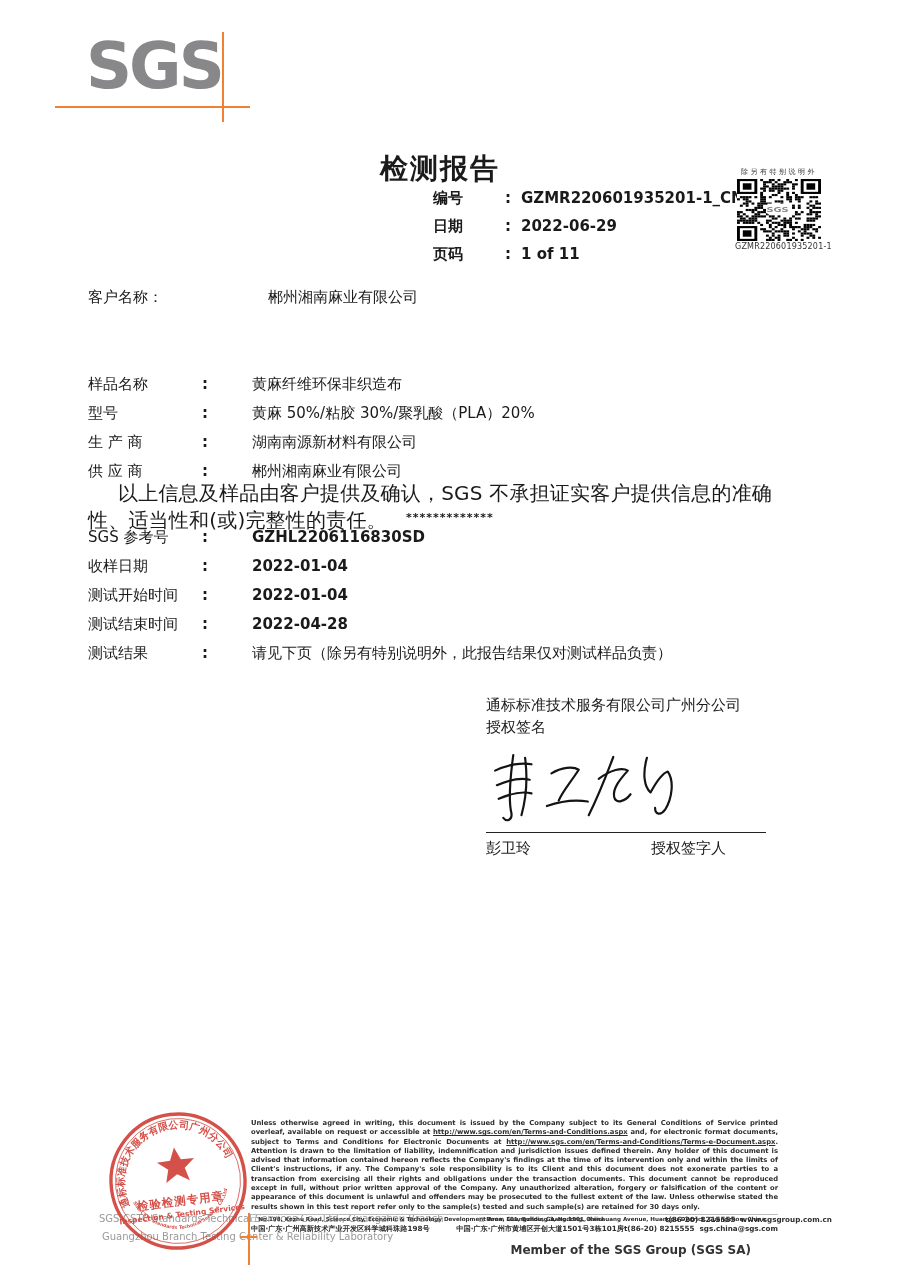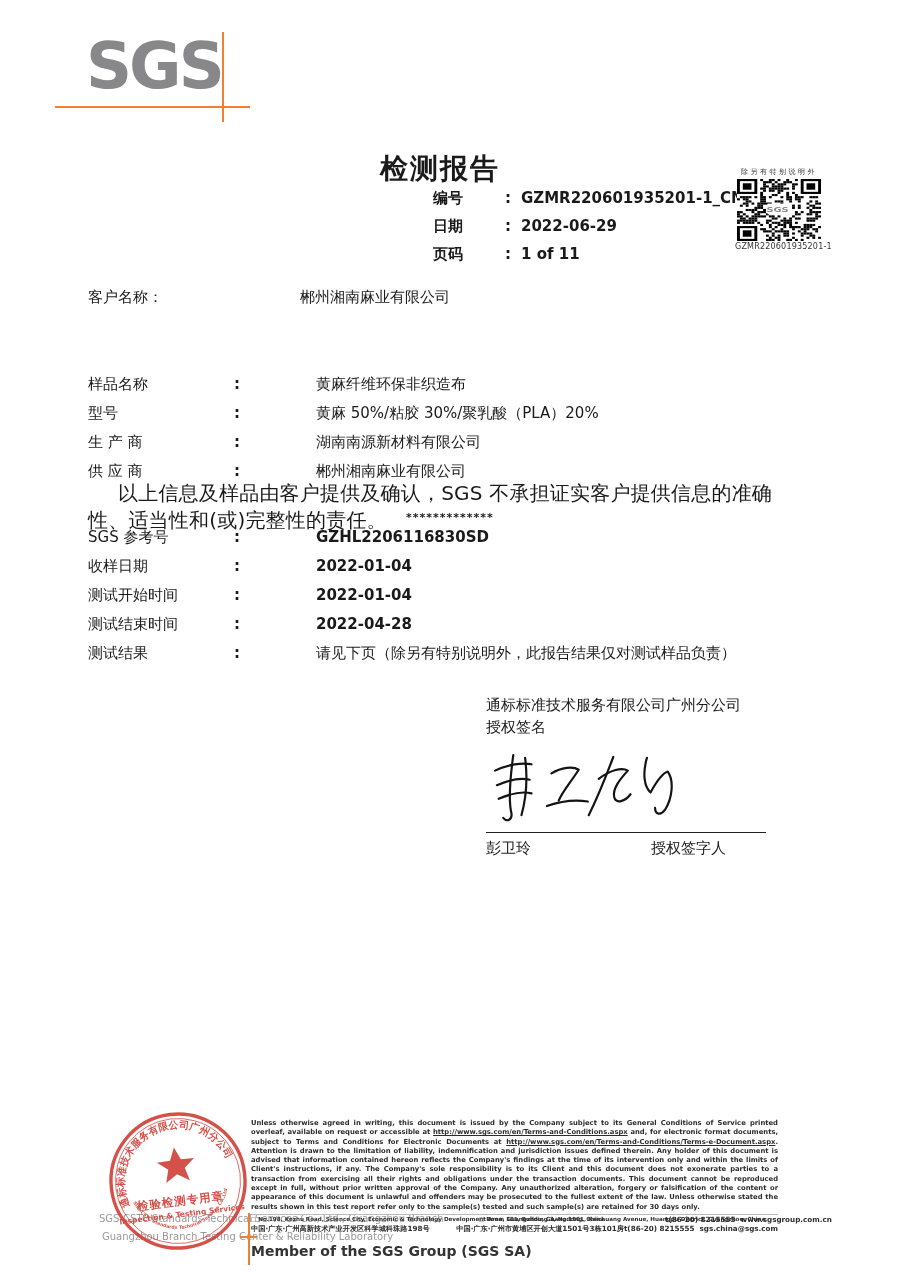--- a/index.html
+++ b/index.html
@@ -21,21 +21,21 @@
   .meta-row .m-lbl { width:62px; }
   .meta-row .m-col { width:26px; text-align:center; }
   .meta-row .m-val { white-space:nowrap; }
   
   .qr-block { position:absolute; left:735px; top:167px; width:88px; text-align:center; }
   .qr-caption { font-size:7px; letter-spacing:2.5px; color:#333; white-space:nowrap; margin-bottom:2px; }
   .qr-svg { display:block; margin:0 auto; }
   .qr-code-label { font-size:8px; color:#333; margin-top:1px; letter-spacing:0.2px; white-space:nowrap; }
   
   .sec { position:absolute; left:88px; }
-  .f-row { display:flex; align-items:flex-start; font-size:15px;gap:32px; }
+  .f-row { display:flex; align-items:flex-start; font-size:15px; }
   .f-lbl { width:114px; white-space:nowrap; }
   .f-col { width:50px; font-weight:bold; }
   .f-val { white-space:nowrap; }
   .val-b { font-weight:bold; }
   .sec-client { top:288px; }
   .sec-client .f-row { height:31px; }
   .sec-client .f-lbl { width:180px; }
   .sec-sample { top:375px; }
   .sec-sample .f-row { height:29px; }
   .sec-report { top:528px; }
@@ -59,21 +59,21 @@
   .legal-block { position:absolute; left:251px; top:1119px; width:527px; z-index:3; }
   .legal { font-size:6.8px; line-height:9.3px; font-weight:bold; text-align:justify; color:#2d2d2d; }
   .legal .u { text-decoration:underline; }
   .attention { font-size:6.8px; line-height:9.3px; font-weight:bold; color:#e87722; }
   .attention .u { text-decoration:underline; }
   .addr-table { margin-top:2px; border-top:0.5px solid #bbb; }
   .addr-row { display:flex; align-items:center; }
   .addr-en { font-size:5.6px; color:#2d2d2d; font-weight:bold; white-space:nowrap; }
   .addr-cn { font-size:7.2px; color:#2d2d2d; font-weight:bold; white-space:nowrap; }
   .a-c1 { width:228px; } .a-c2 { width:186px; } .a-c3 { }
-  .member-line { position:absolute; left:251px; top:1243px; width:500px; text-align:left; font-size:14px; font-weight:bold; color:#333; }
+  .member-line { position:absolute; left:251px; top:1243px; width:500px; text-align:right; font-size:12px; font-weight:bold; color:#333; }
   .cross-v { position:absolute; left:248px; top:1213px; width:1.5px; height:52px; background:#f08032; z-index:4; }
   .cross-h { position:absolute; left:240px; top:1236px; width:17px; height:1.5px; background:#f08032; z-index:4; }
 </style>
 </head>
 <body>
 
 <div class="logo-block">
   <div class="logo-text">SGS</div>
 </div>
 <div class="logo-hline"></div>

